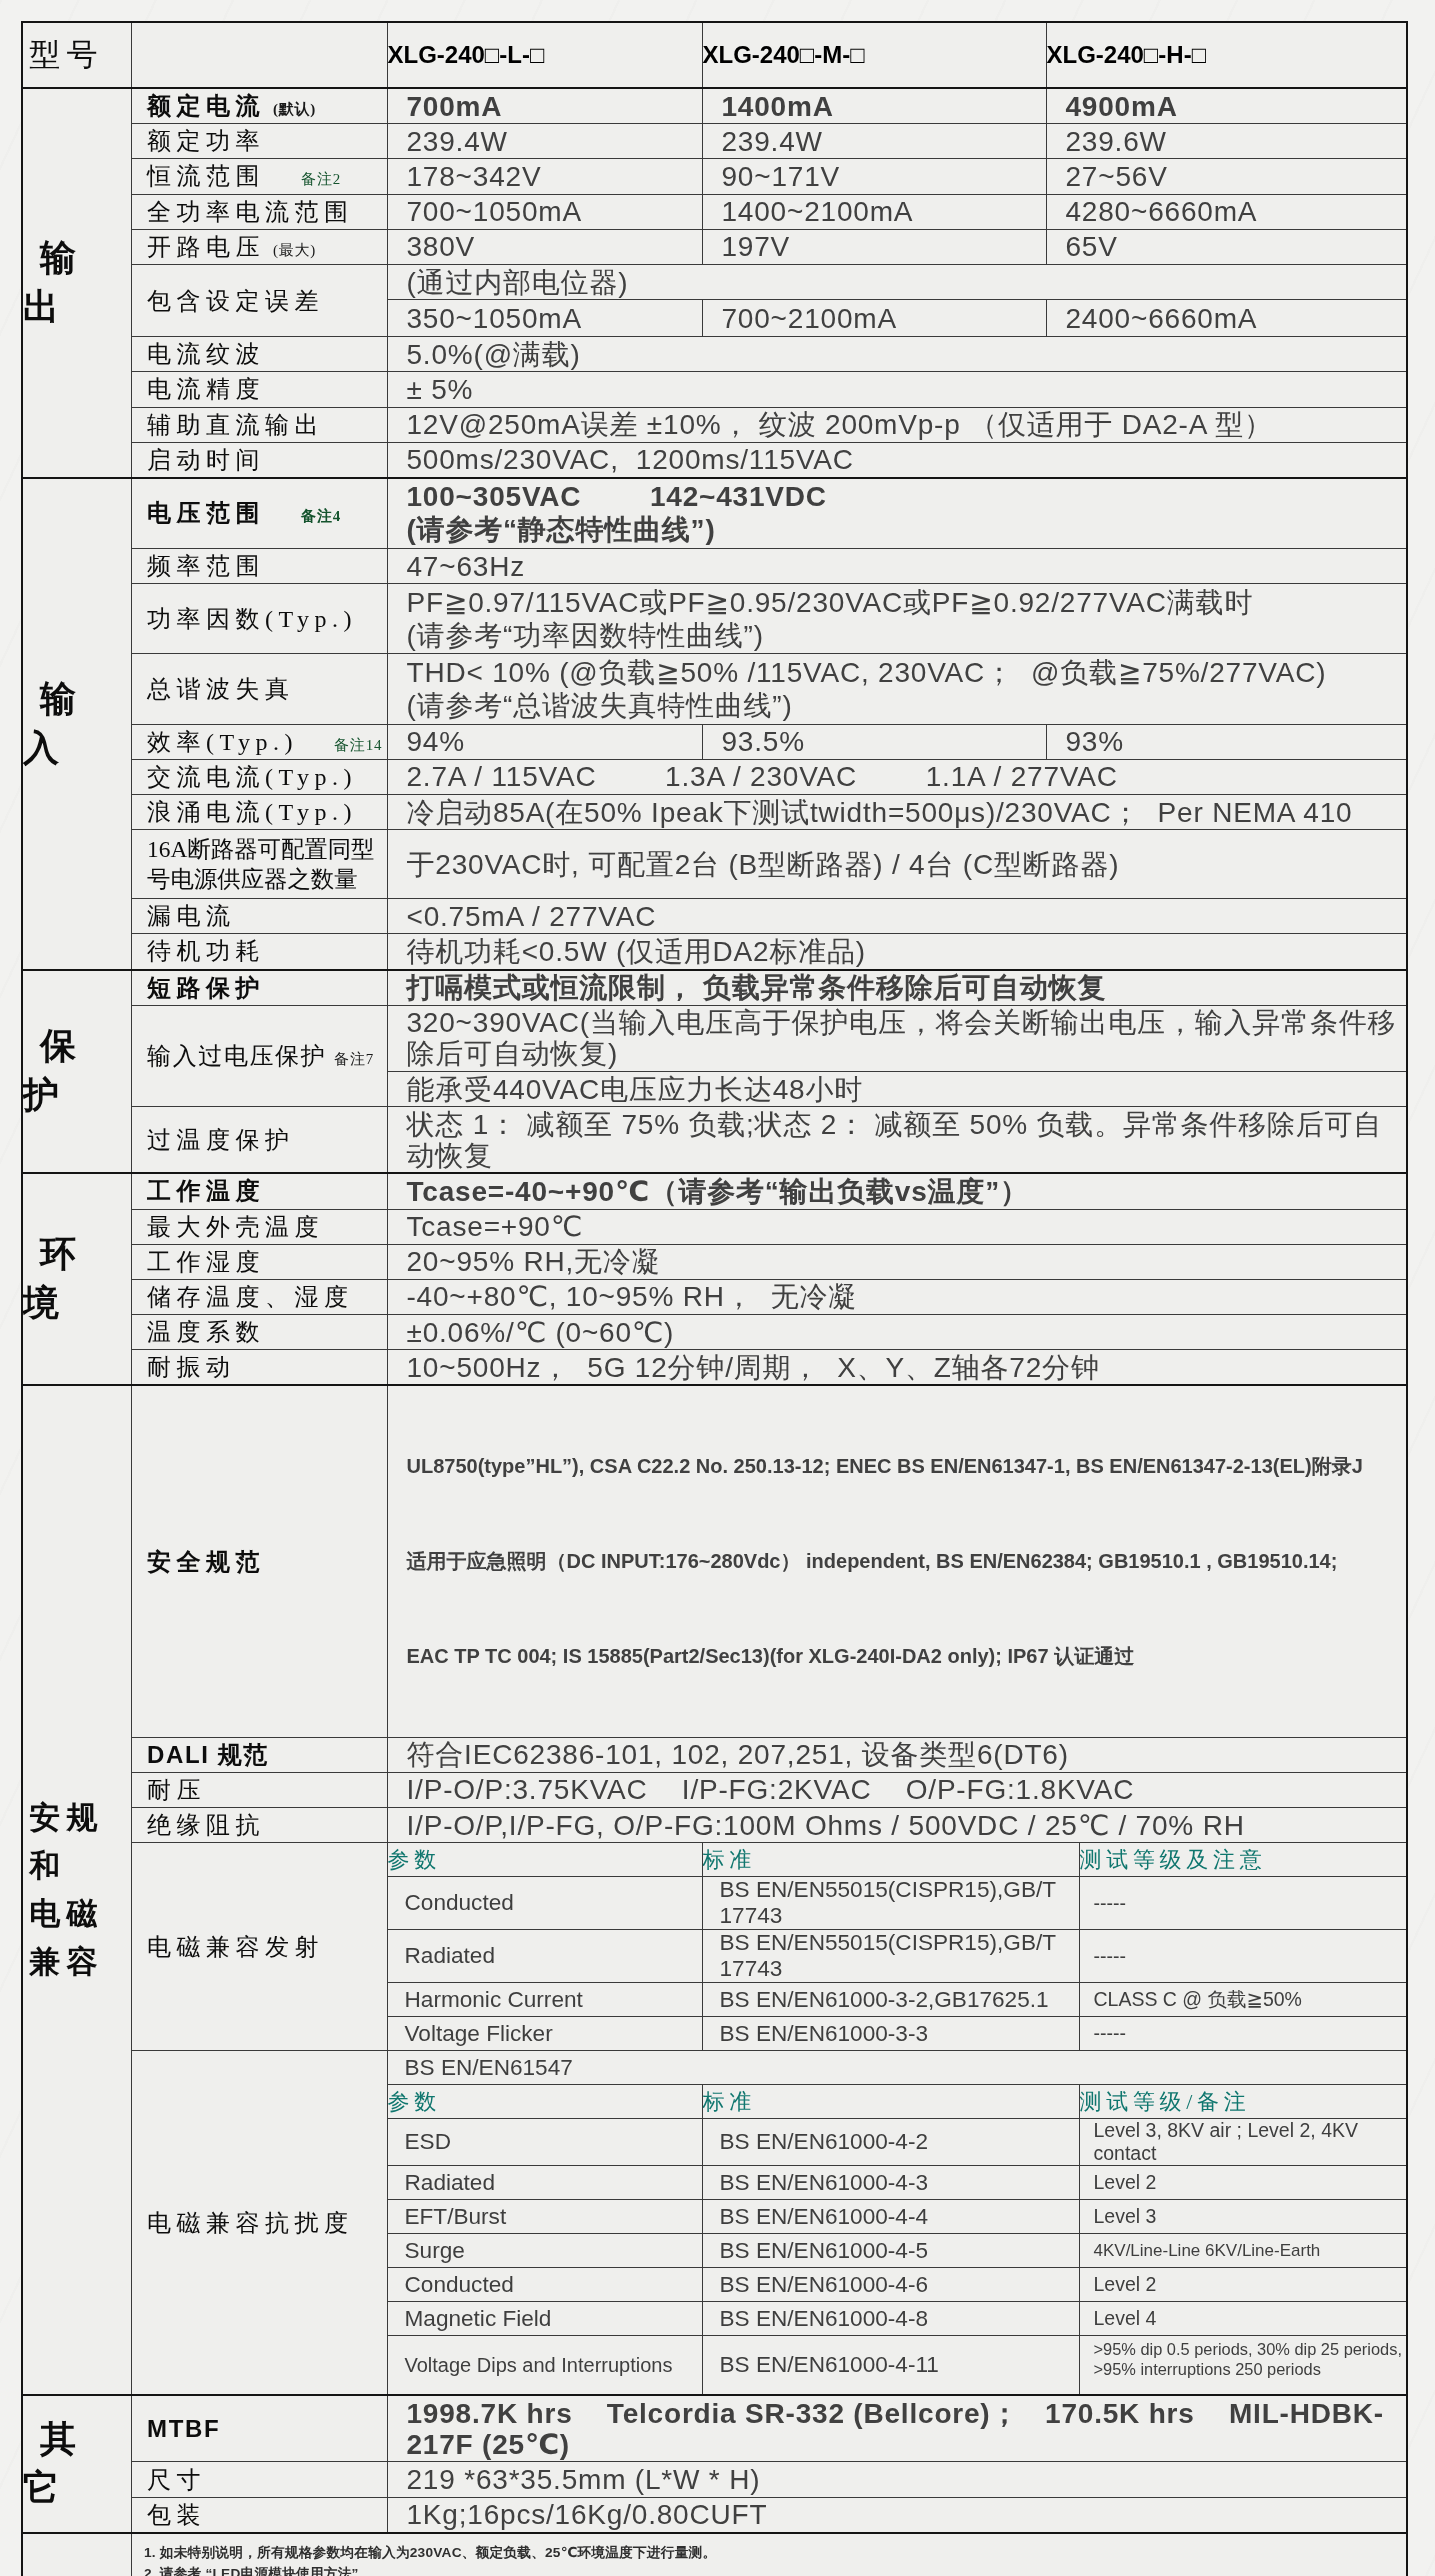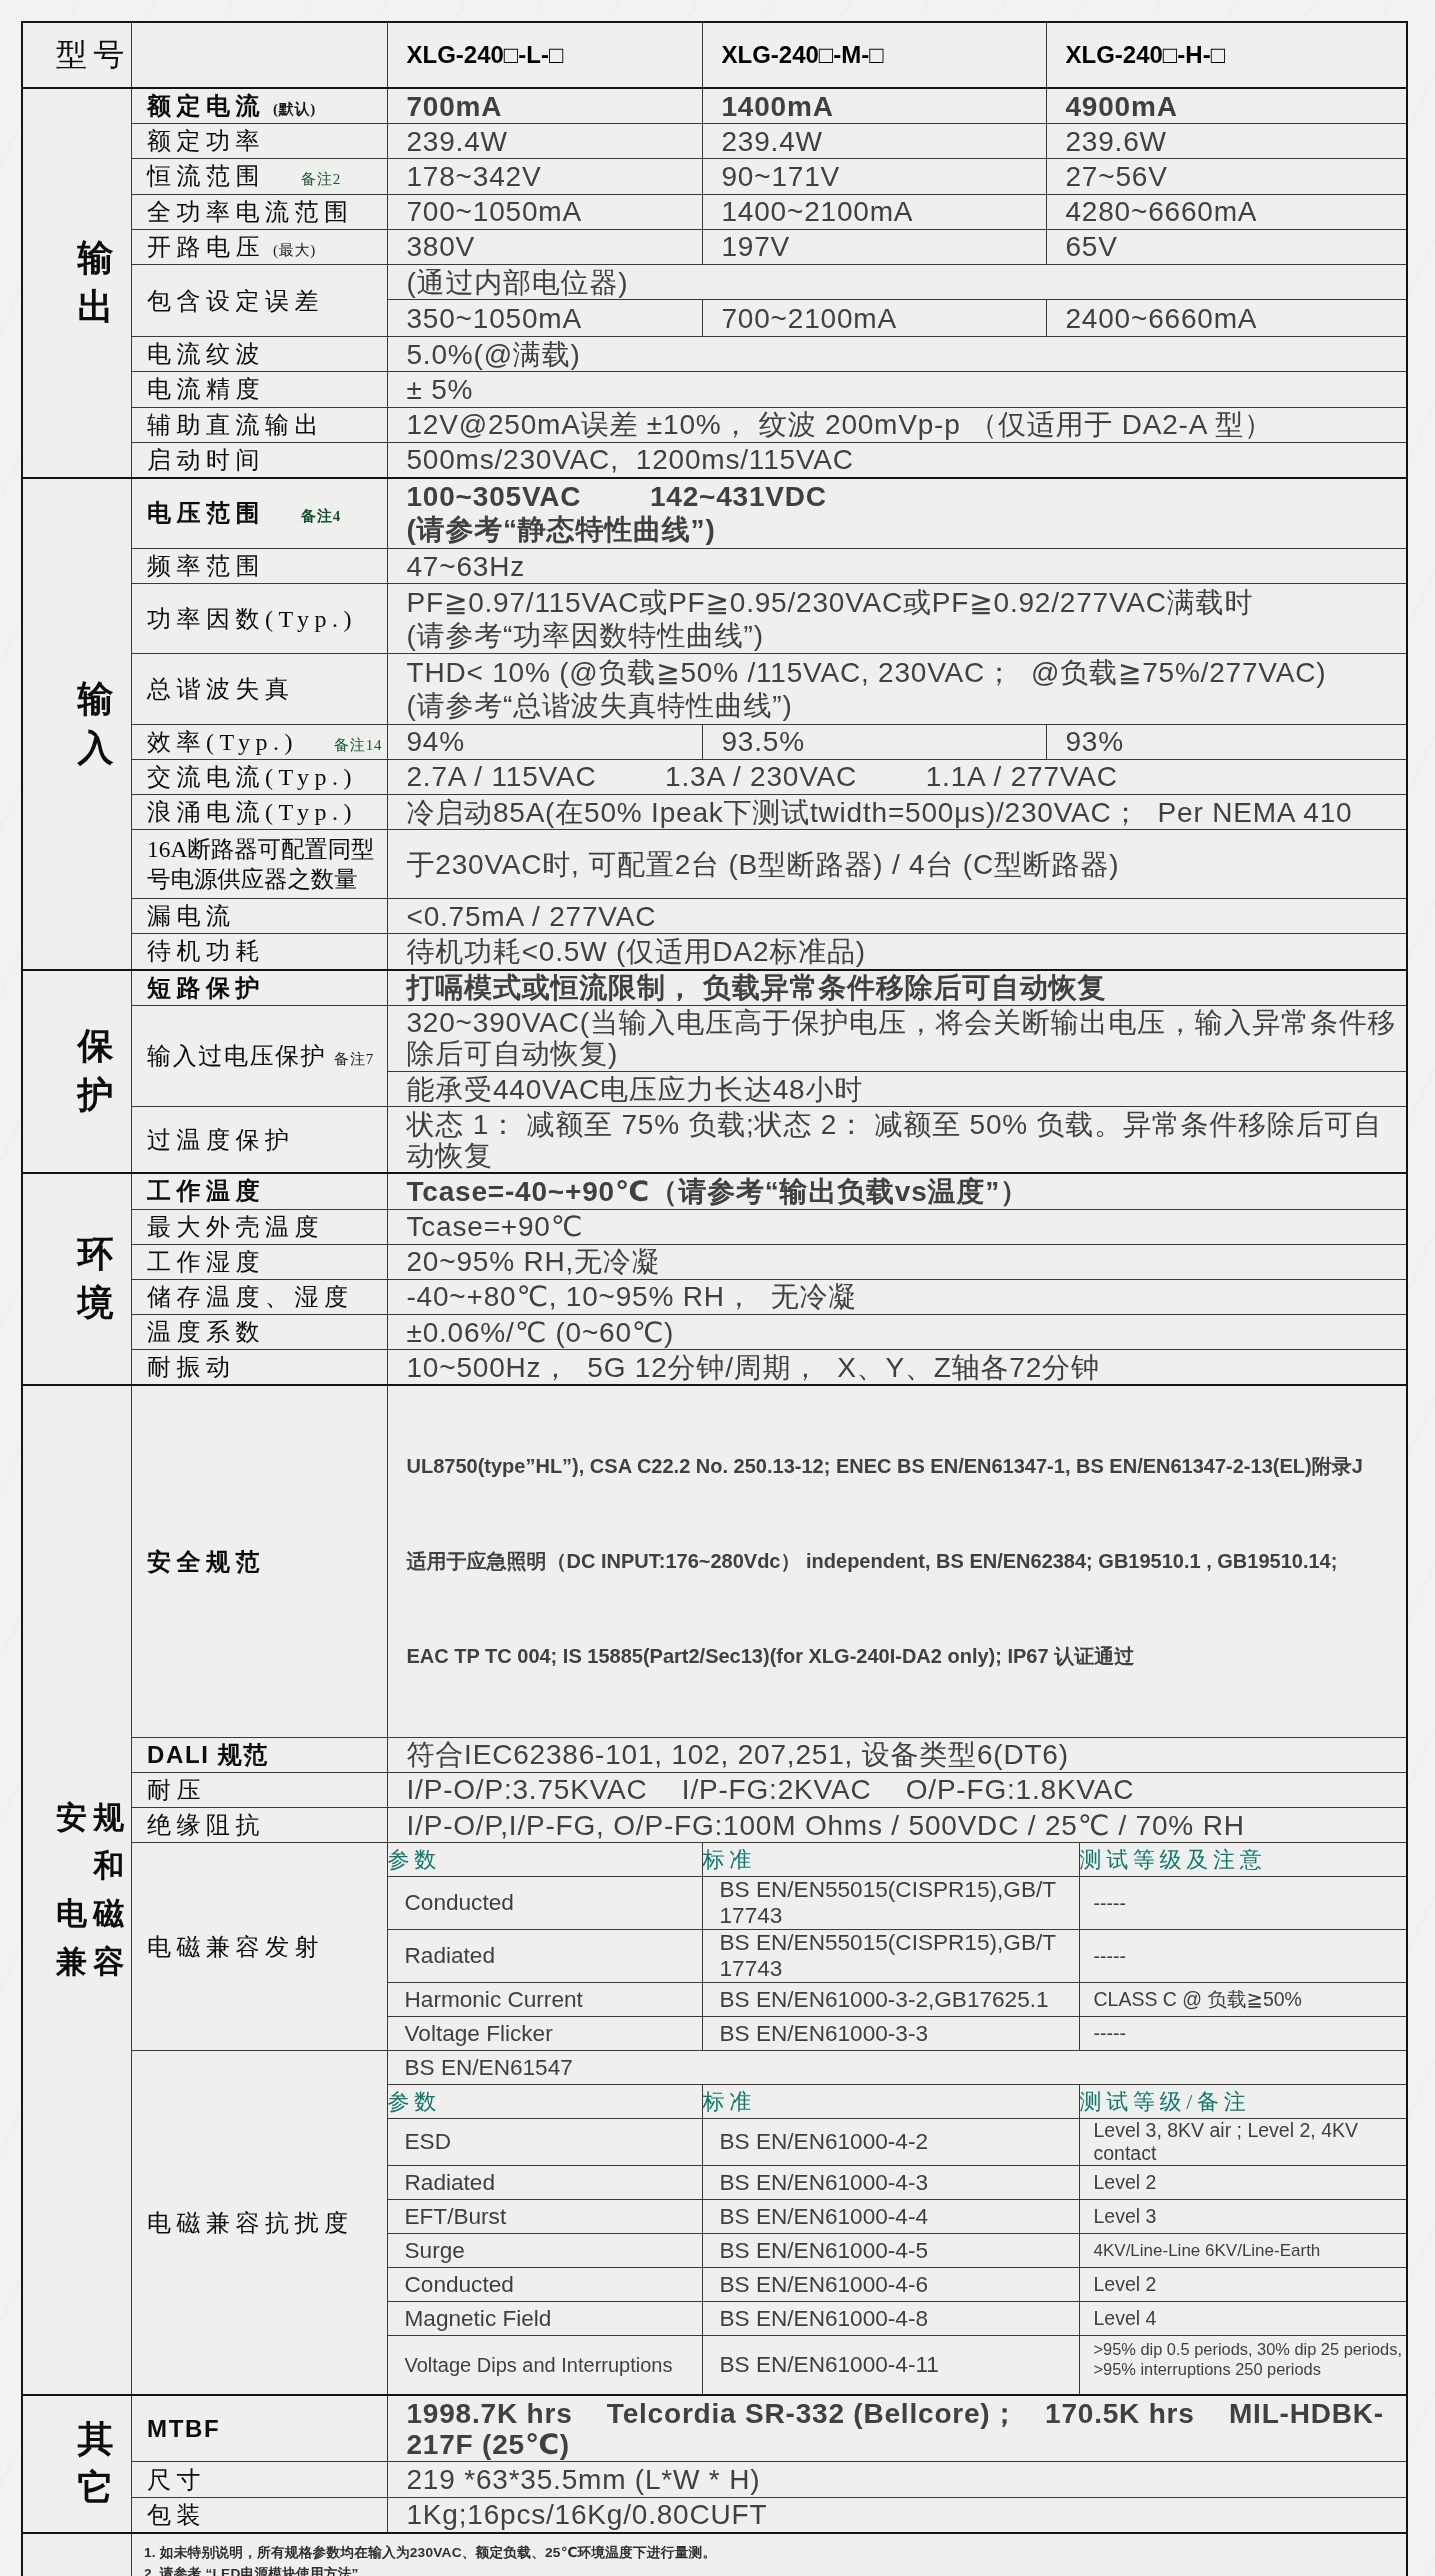--- a/index.html
+++ b/index.html
@@ -23,21 +23,21 @@
     padding:0;
     vertical-align:middle;
     overflow:hidden;
   }
   tr.sec td{border-top:2.3px solid #141414;font-weight:bold;}
   
   .h40{height:31px}.h44{height:34px}.h48{height:37px}.h72{height:56px}
   .h84{height:66px}.h88{height:69px}.h132{height:103px}.h580{height:453px}
   
   .cat{
-    text-align:right;
+    text-align:left;
     font-size:36px;color:#0d0d0d;
     letter-spacing:17px;text-indent:17px;
     font-family:"Liberation Serif","DejaVu Serif",serif;
     margin-left:16px;
   }
   .cat .vline{line-height:48px;letter-spacing:6.2px;text-indent:6.2px;font-size:31px;}
   
   .item{
     font-size:24px;color:#0d0d0d;
     padding-left:15.6px;letter-spacing:5.5px;
@@ -50,21 +50,21 @@
   
   .val{
     font-size:28px;color:#404040;
     padding:1.6px 7.8px 1.6px 19px;
     white-space:pre-wrap;
     letter-spacing:0.8px;
     line-height:31px;
   }
   .val .ln{display:block;line-height:33px;}
   
-  .model{font-weight:700;font-size:24px;color:#000;padding-left:19px;letter-spacing:0;}
+  .model{font-weight:700;font-size:24px;color:#000;letter-spacing:0;}
   
   .emh{font-size:22px;color:#0f766e;padding-left:0;letter-spacing:4.7px;font-family:"Liberation Serif","DejaVu Serif",serif;}
   .emp{font-size:22.6px;color:#3e3e3e;padding-left:17px;}
   .emr{font-size:19.5px;color:#3e3e3e;padding-left:14px;letter-spacing:0;}
   .emr.small{font-size:16.4px;line-height:20px;padding-top:3.1px;padding-bottom:15px;}
   
   td.notes{vertical-align:top;position:relative;padding:7.8px 11px 4.7px 12.5px;}
   .nwrap{width:100%;}
   .nline{
     font-size:13.7px;line-height:21px;color:#2e2e2e;

